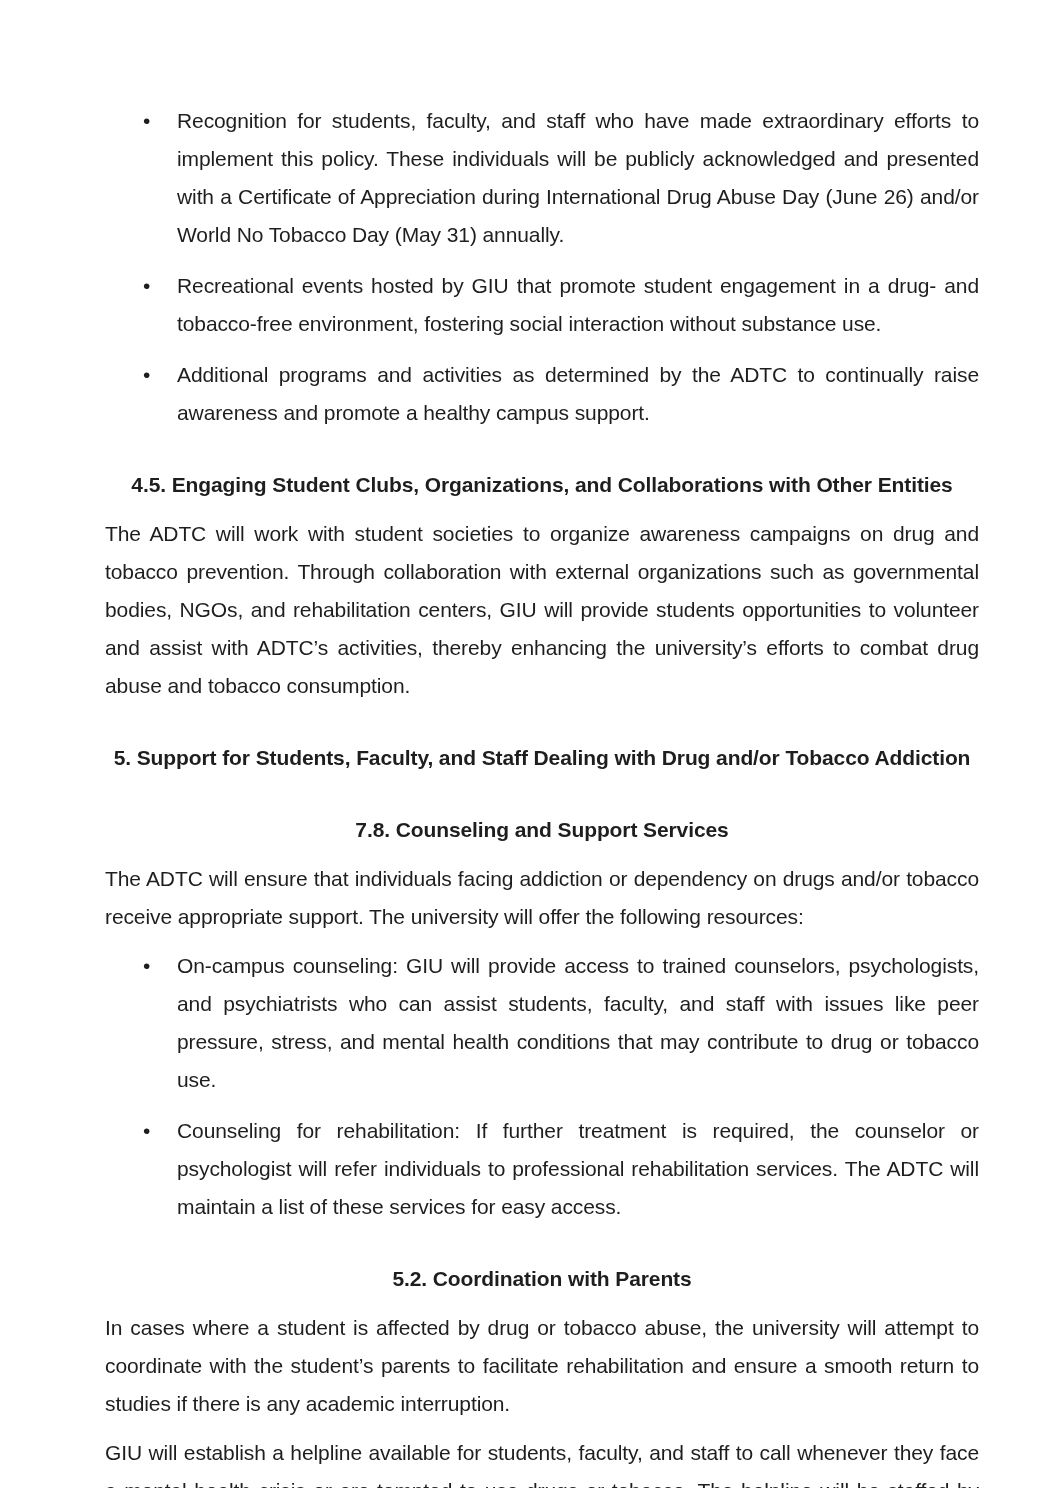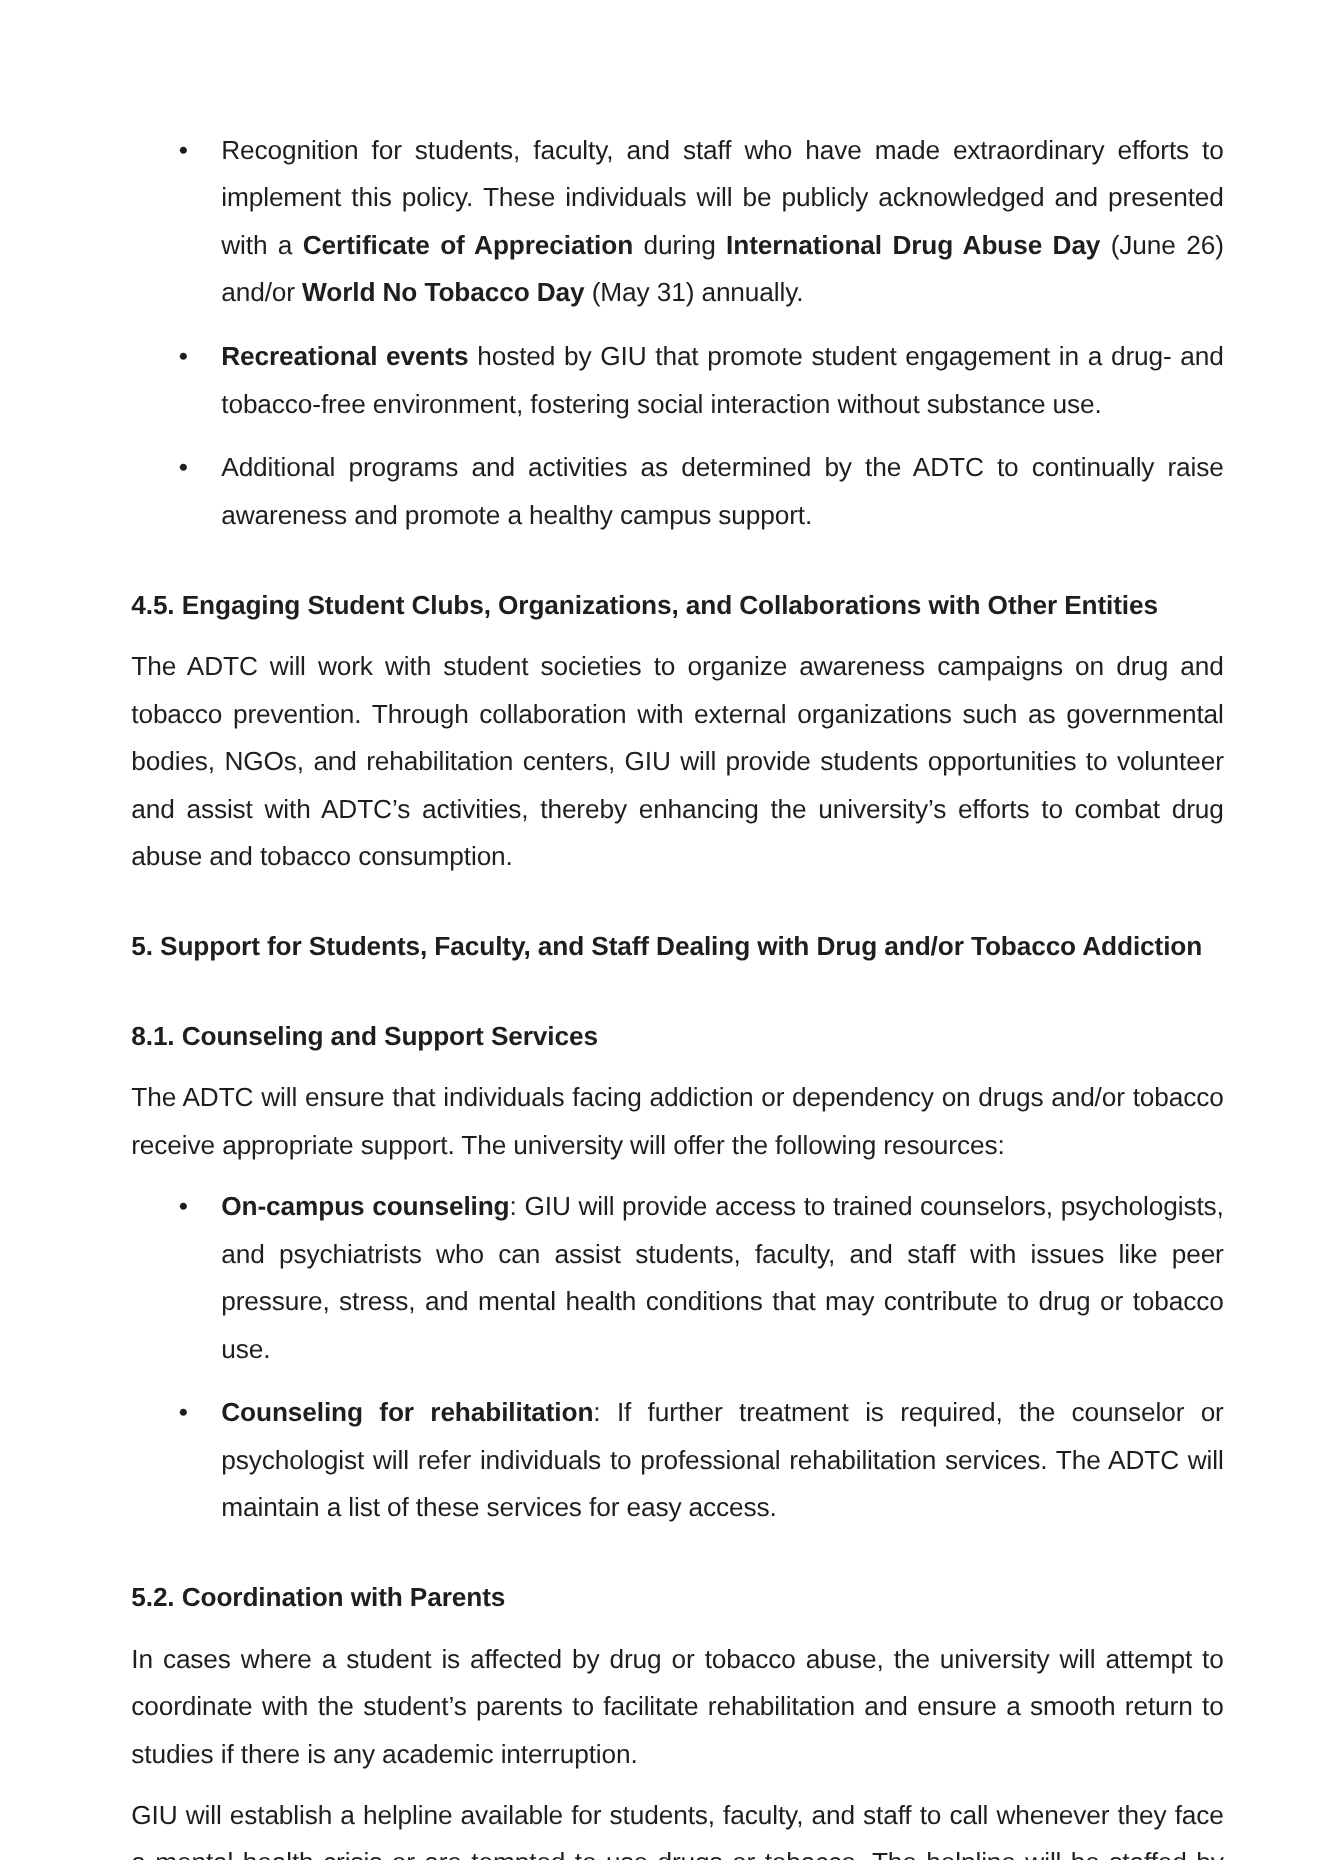--- a/index.html
+++ b/index.html
@@ -20,21 +20,21 @@
   }
   .block {
     font-size: 21px;
     line-height: 38px;
     letter-spacing: -0.1px;
     margin: 0 0 11px 0;
   }
   .para { text-align: justify; text-justify: inter-word; }
   .heading {
     font-weight: 700;
-    text-align: left;
+    text-align: center;
     margin-top: 34px;
   }
   ul.doc-list {
     list-style: none;
     margin: 0 0 0 0;
     padding: 0;
   }
   ul.doc-list > li {
     position: relative;
     padding-left: 72px;
@@ -43,21 +43,21 @@
     line-height: 38px;
     letter-spacing: -0.1px;
     text-align: justify;
     text-justify: inter-word;
   }
   ul.doc-list > li .marker {
     position: absolute;
     left: 38px;
     top: 0;
   }
-  .b { font-weight: 700; }
+  .b { font-weight: 400; }
 </style>
 </head>
 <body>
 
 <div class="page">
 
   <ul class="doc-list">
     <li>
       <span class="marker">•</span>
       <span class="li-text"><span>Recognition for students, faculty, and staff who have made extraordinary efforts to implement this policy. These individuals will be publicly acknowledged and presented with a </span><span class="b">Certificate of Appreciation</span><span> during </span><span class="b">International Drug Abuse Day</span><span> (June 26) and/or </span><span class="b">World No Tobacco Day</span><span> (May 31) annually.</span></span>
@@ -71,21 +71,21 @@
       <span class="li-text"><span>Additional programs and activities as determined by the ADTC to continually raise awareness and promote a healthy campus support.</span></span>
     </li>
   </ul>
 
   <div class="block heading">4.5. Engaging Student Clubs, Organizations, and Collaborations with Other Entities</div>
 
   <div class="block para">The ADTC will work with student societies to organize awareness campaigns on drug and tobacco prevention. Through collaboration with external organizations such as governmental bodies, NGOs, and rehabilitation centers, GIU will provide students opportunities to volunteer and assist with ADTC’s activities, thereby enhancing the university’s efforts to combat drug abuse and tobacco consumption.</div>
 
   <div class="block heading">5. Support for Students, Faculty, and Staff Dealing with Drug and/or Tobacco Addiction</div>
 
-  <div class="block heading">8.1. Counseling and Support Services</div>
+  <div class="block heading">7.8. Counseling and Support Services</div>
 
   <div class="block para">The ADTC will ensure that individuals facing addiction or dependency on drugs and/or tobacco receive appropriate support. The university will offer the following resources:</div>
 
   <ul class="doc-list">
     <li>
       <span class="marker">•</span>
       <span class="li-text"><span class="b">On-campus counseling</span><span>: GIU will provide access to trained counselors, psychologists, and psychiatrists who can assist students, faculty, and staff with issues like peer pressure, stress, and mental health conditions that may contribute to drug or tobacco use.</span></span>
     </li>
     <li>
       <span class="marker">•</span>

